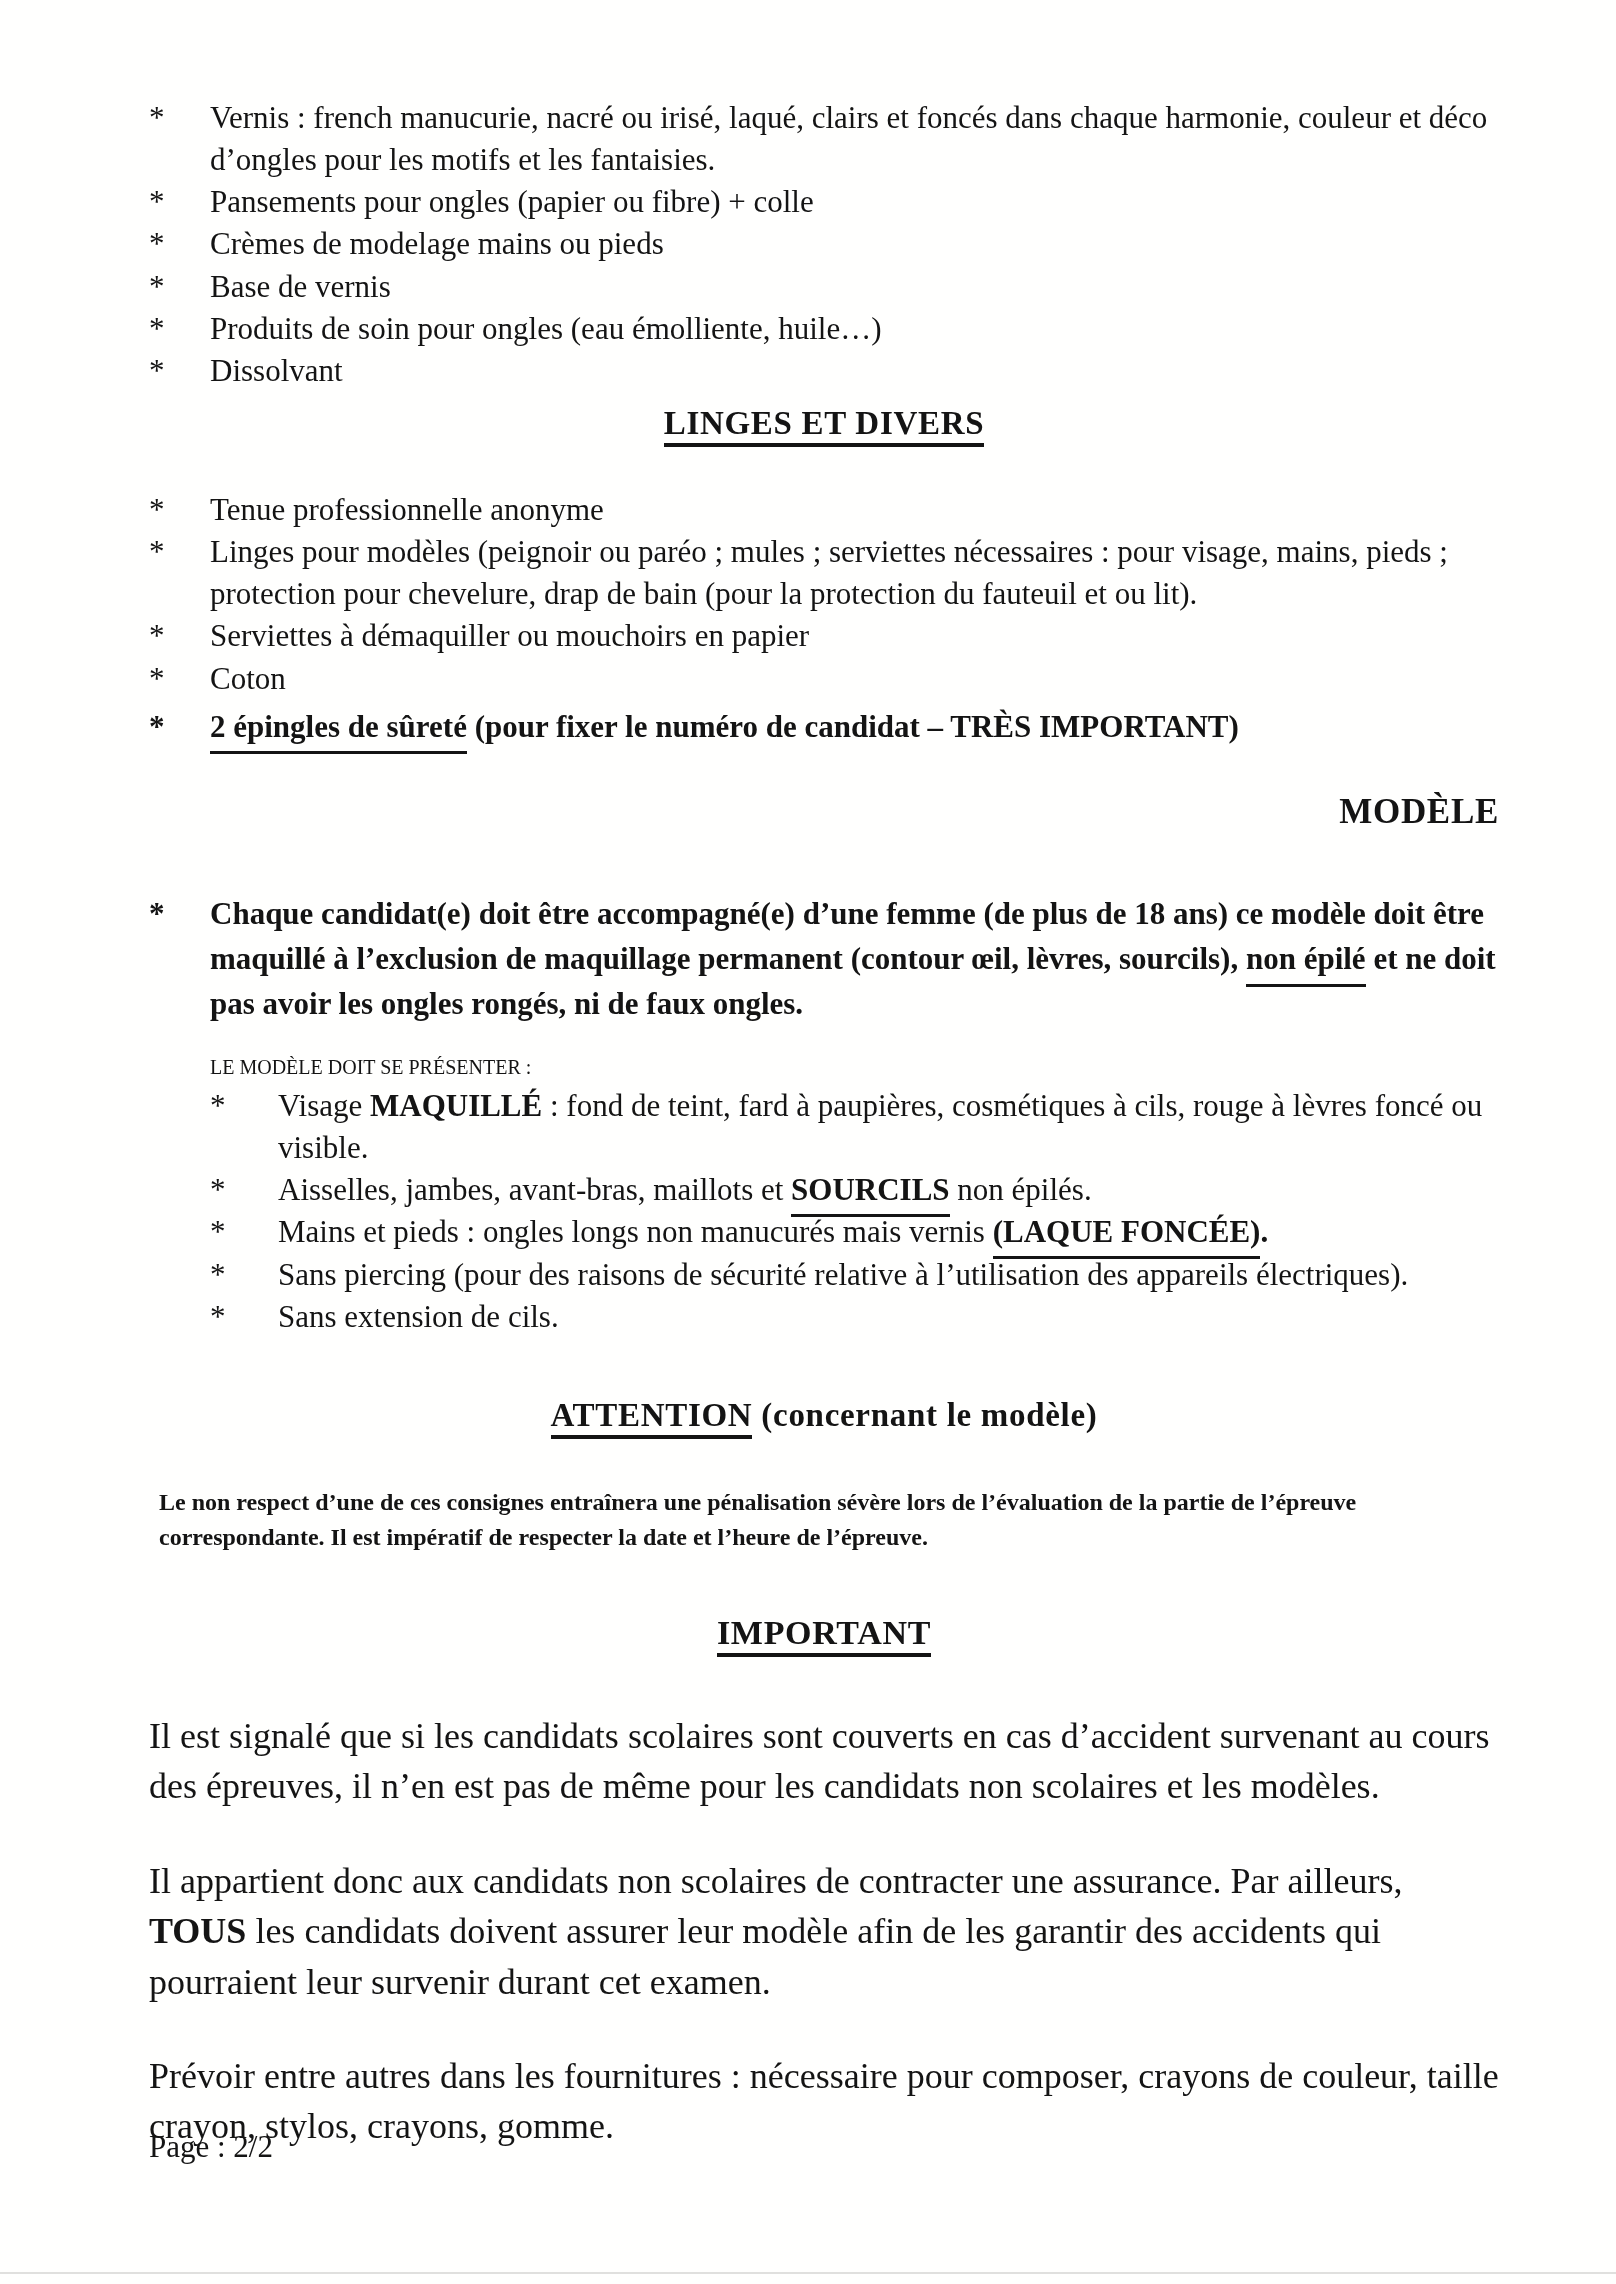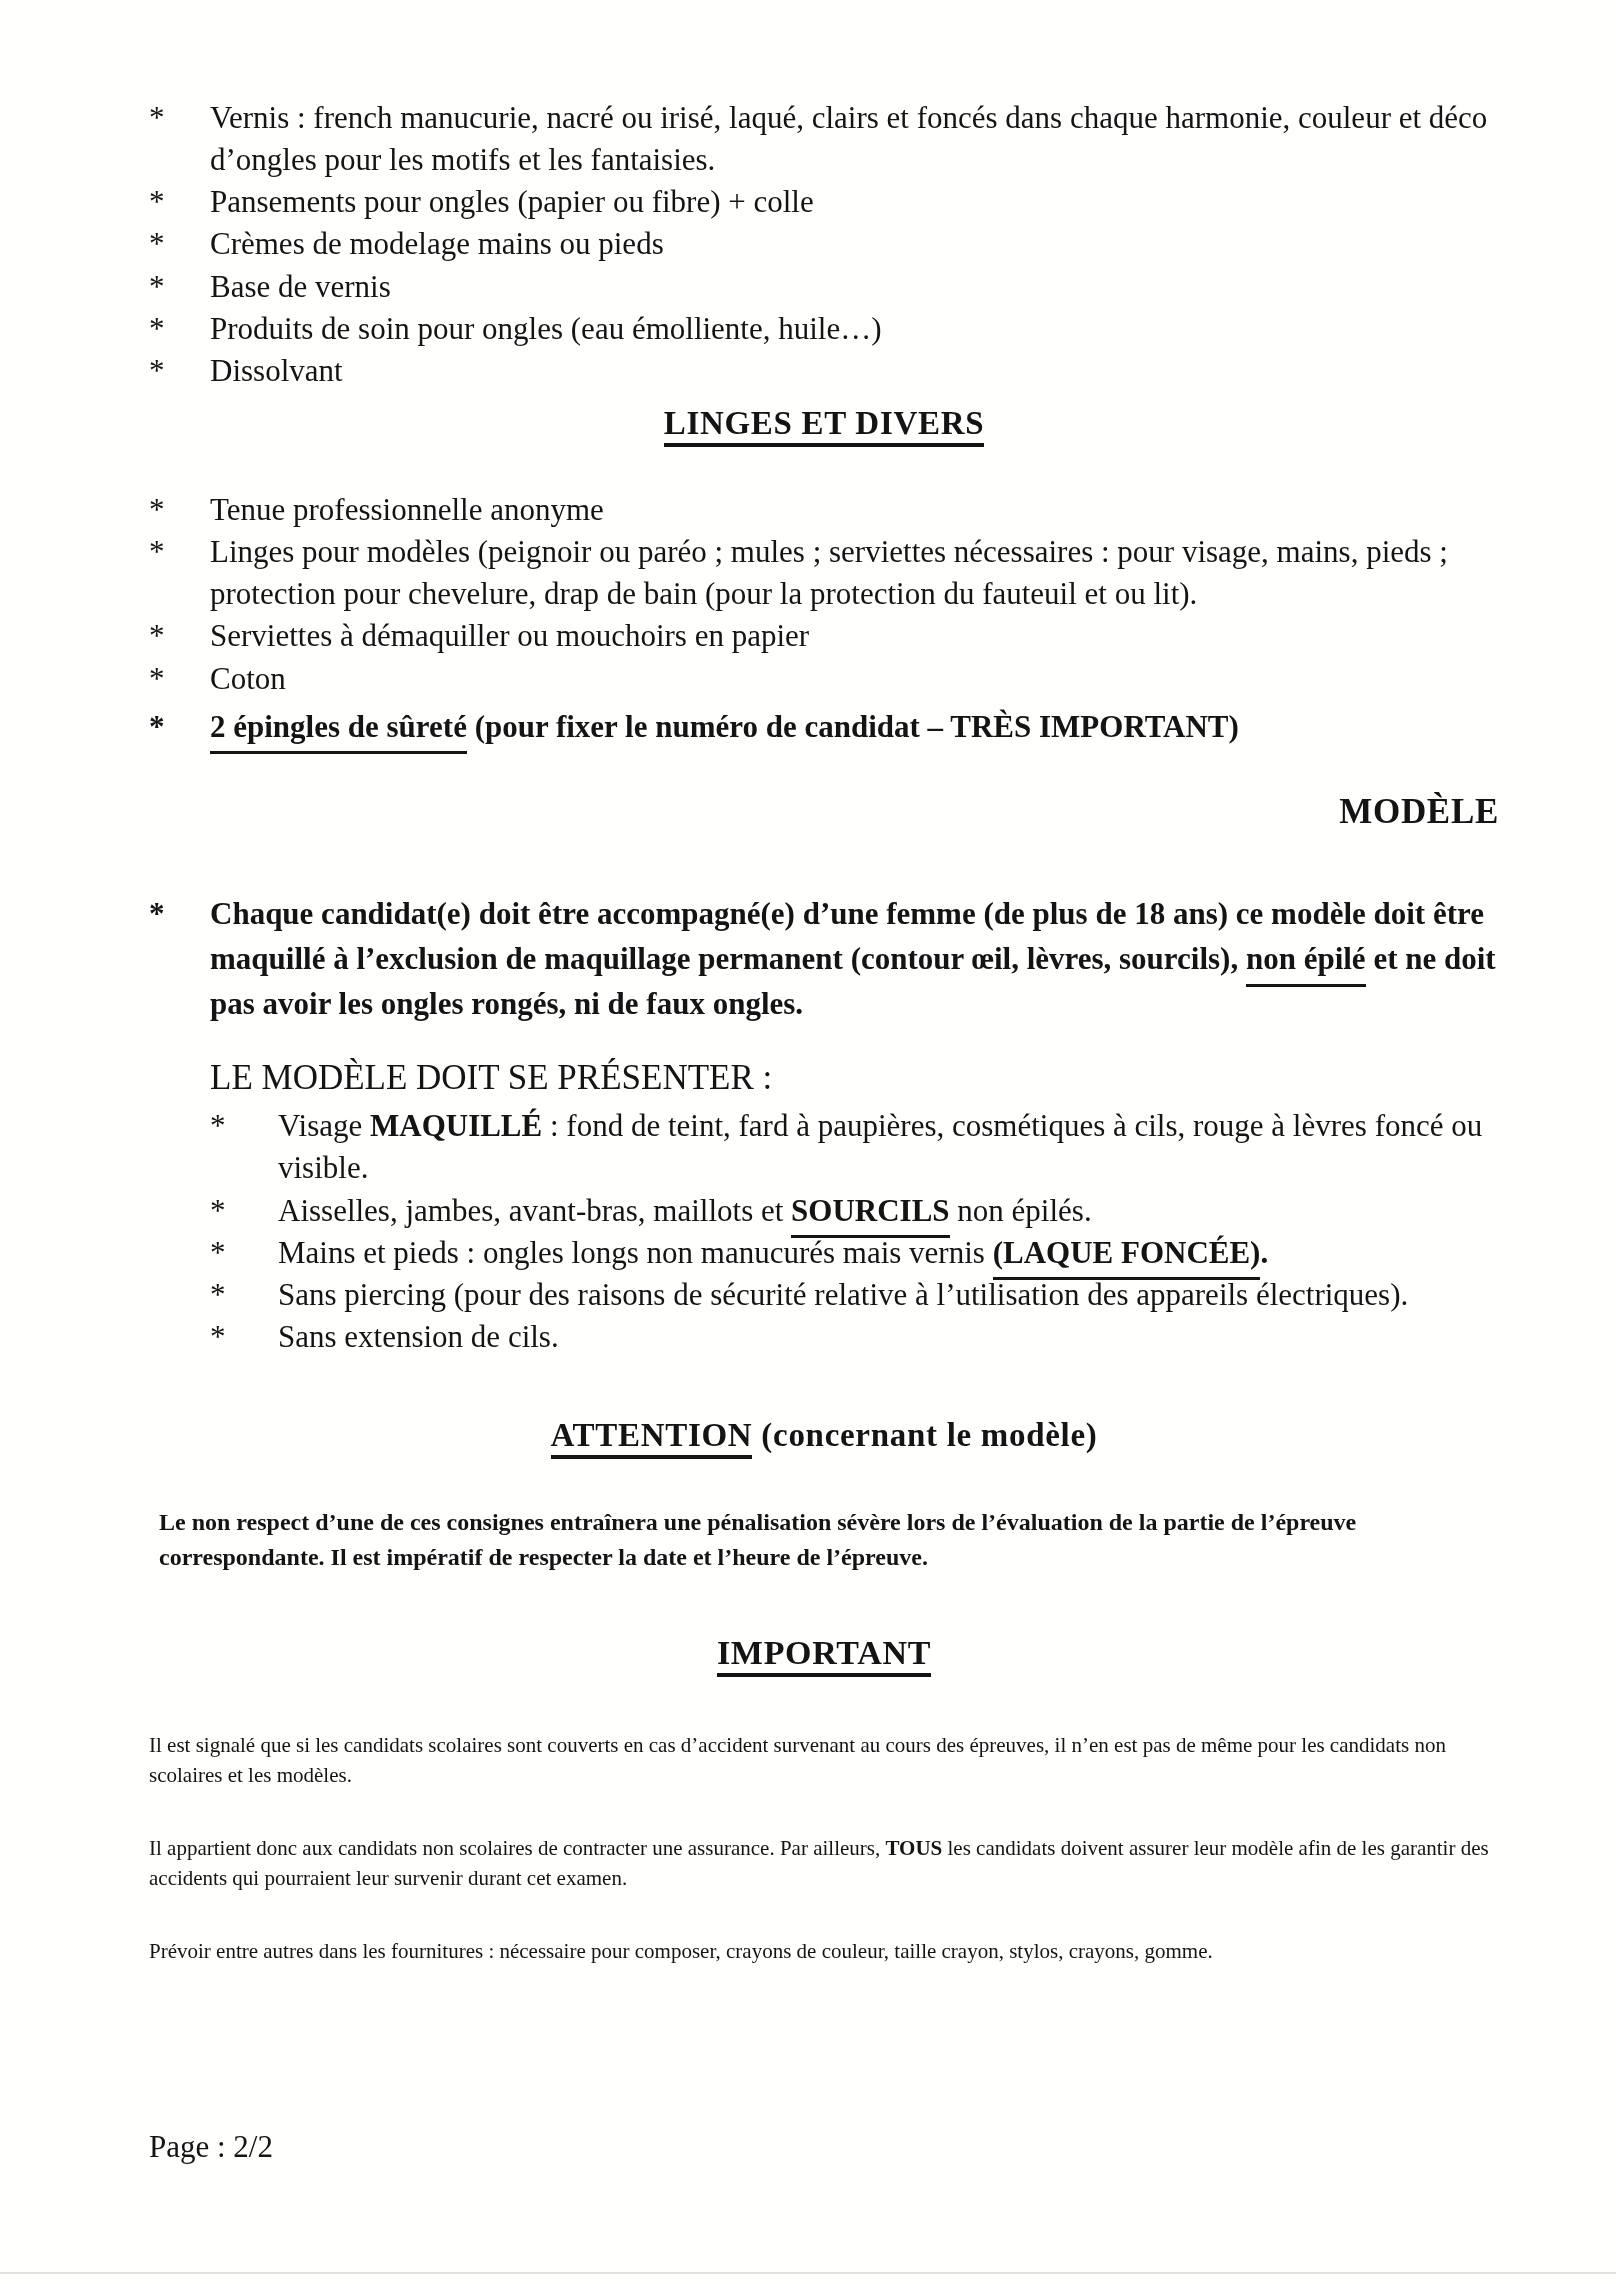--- a/index.html
+++ b/index.html
@@ -23,27 +23,27 @@
   .strong{font-weight:bold;}
   .sec-head{
     text-align:center;font-weight:bold;font-size:33px;letter-spacing:0.7px;
   }
   .u-thick{border-bottom:4.6px solid currentColor;padding-bottom:2px;}
   .u-in{border-bottom:3.9px solid currentColor;padding-bottom:7px;}
   .u-in4{border-bottom:3.3px solid currentColor;padding-bottom:8px;}
   .h-linges{margin:9px 0 43px 0;}
   .h-modele{margin:40px 0 56px 0;font-size:35px;text-align:right;}
   .intro{font-size:31px;line-height:1.45;}
-  .presenter{margin:27px 0 3.9px 61px;font-size:35px;}
+  .presenter{margin:27px 0 3.9px 61px;font-size:20px;}
   .h-attention{margin:55px 0 47px 0;}
   .warn{
     font-weight:bold;font-size:24px;line-height:1.46;margin:10px;
   }
   .h-important{margin:55px 0 55px 0;font-size:34px;}
-  .para{margin:0 0 0 0;font-size:21px;line-height:1.4;}
+  .para{margin:0 0 0 0;font-size:36px;line-height:1.4;}
   .para + .para{margin-top:44px;}
   .boxwrap{text-align:center;margin-top:55px;}
   .box{
     display:inline-block;border:3.3px solid #0a0a0a;border-top-width:4.6px;
     padding:5.2px 17px 10.4px 17px;font-weight:bold;font-size:31px;
   }
   .prevoir{margin-top:52px;}
   .footer{
     position:absolute;left:149px;top:2129px;width:1350px;
     display:flex;justify-content:space-between;align-items:baseline;

